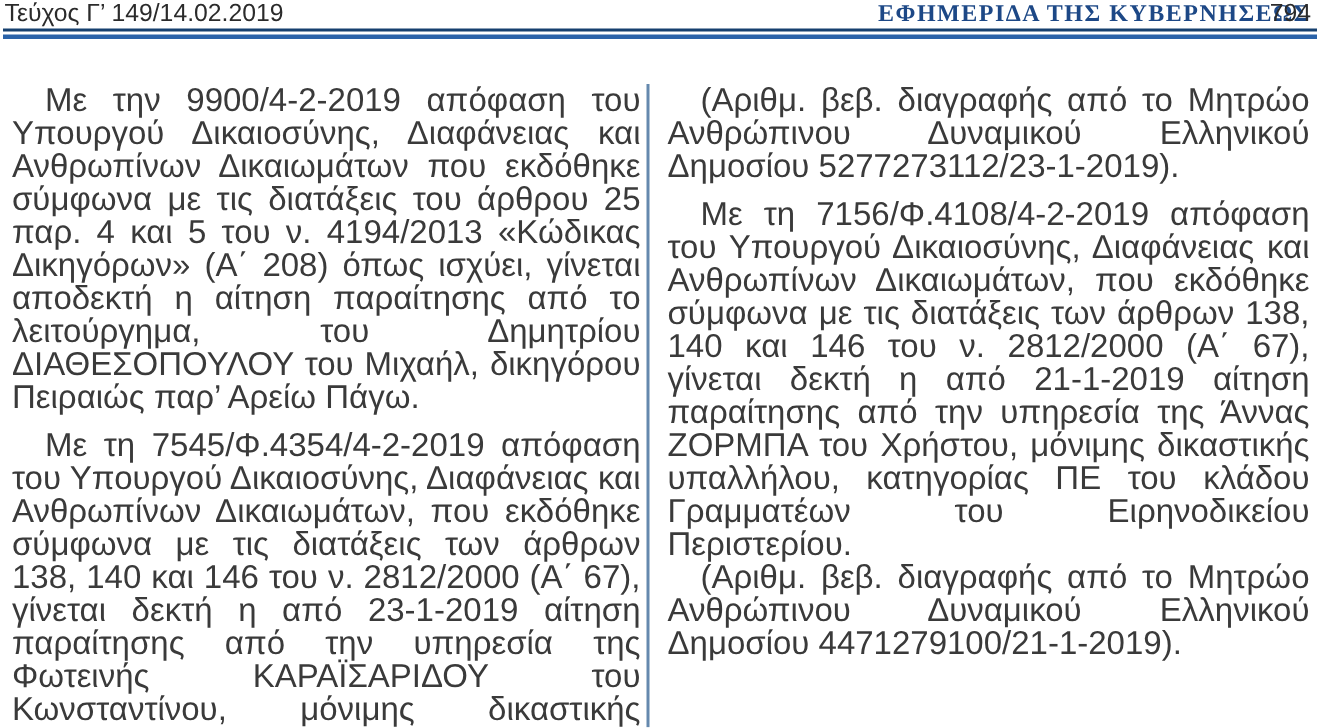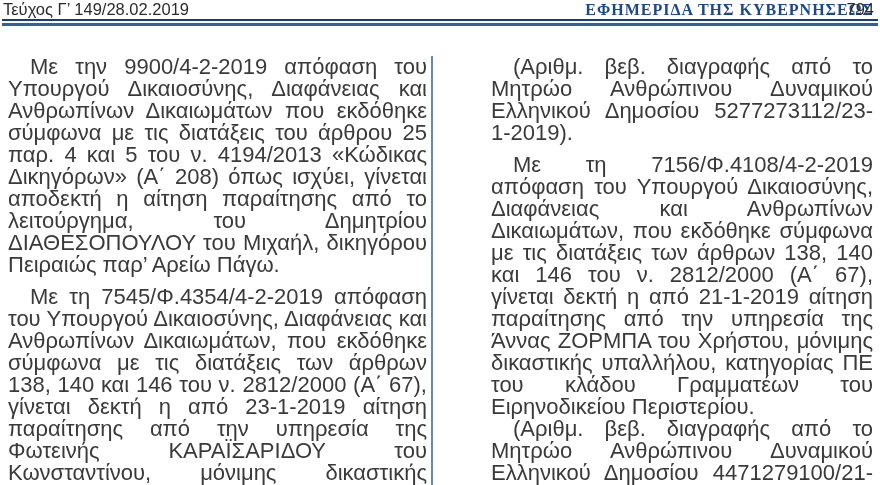--- a/index.html
+++ b/index.html
@@ -47,21 +47,21 @@
   .columns{
     position:absolute;top:56px;left:8px;right:7px;bottom:0;
     display:flex;align-items:stretch;
   }
   .col{color:var(--text);}
   .col.left{width:419px;}
   .divider{
     width:2px;background:var(--divider-blue);
     margin-left:4px;margin-right:12px;
   }
-  .col.right{flex:1;margin-left:46px;}
+  .col.right{flex:1;}
   .col p{
     margin:0;
     font-size:22px;
     line-height:22px;
     text-align:justify;
     text-indent:22px;
     color:var(--text);
   }
   .col p.gap{margin-top:10px;}
   .signature{
@@ -71,21 +71,21 @@
     line-height:22px;
     color:var(--text);
   }
 </style>
 </head>
 <body>
 
 <div class="page">
 
   <div class="header">
-    <span class="issue">Τεύχος Γ’ 149/28.02.2019</span>
+    <span class="issue">Τεύχος Γ’ 149/14.02.2019</span>
     <span class="gazette-title">ΕΦΗΜΕΡΙΔΑ ΤΗΣ ΚΥΒΕΡΝΗΣΕΩΣ</span>
     <span class="pagenum">794</span>
   </div>
 
   <div class="rule"></div>
 
   <div class="columns">
 
     <div class="col left">
       <p>Με την 9900/4-2-2019 απόφαση του Υπουργού Δικαιοσύνης, Διαφάνειας και Ανθρωπίνων Δικαιωμάτων που εκδόθηκε σύμφωνα με τις διατάξεις του άρθρου 25 παρ. 4 και 5 του ν. 4194/2013 «Κώδικας Δικηγόρων» (Α΄ 208) όπως ισχύει, γίνεται αποδεκτή η αίτηση παραίτησης από το λειτούργημα, του Δημητρίου ΔΙΑΘΕΣΟΠΟΥΛΟΥ του Μιχαήλ, δικηγόρου Πειραιώς παρ’ Αρείω Πάγω.</p>

